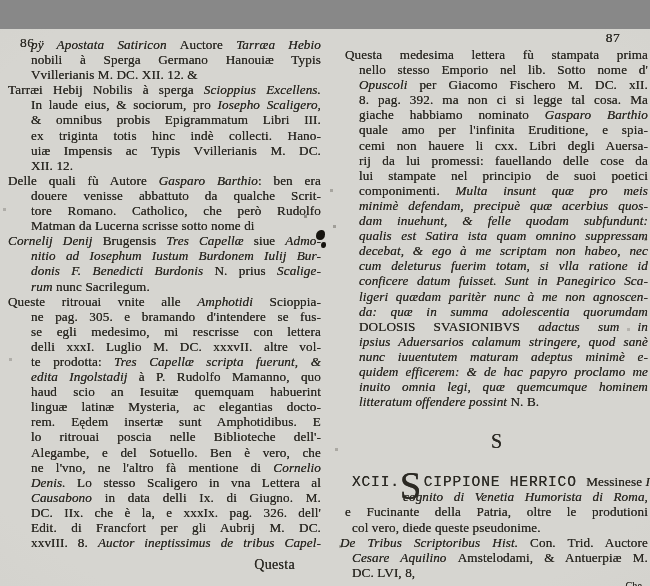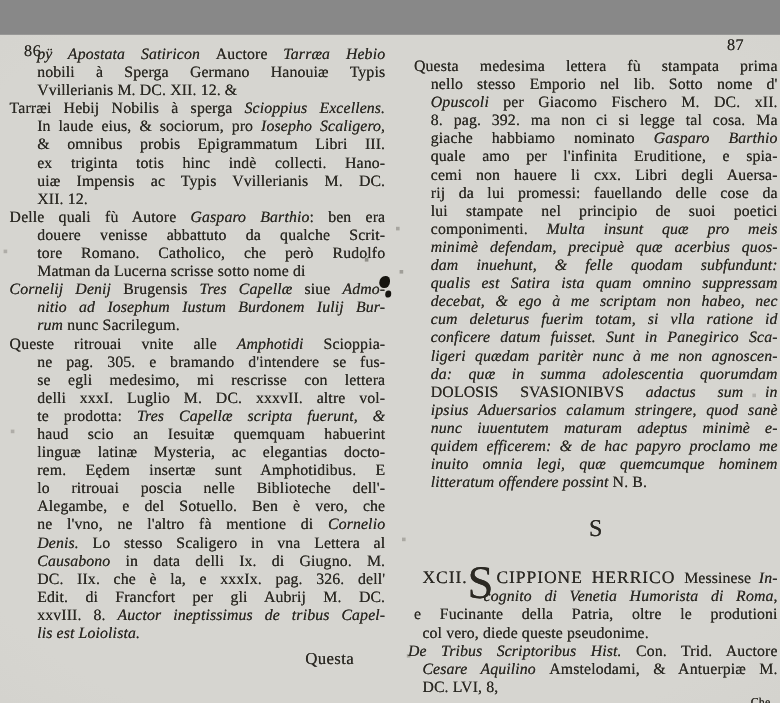--- a/index.html
+++ b/index.html
@@ -18,21 +18,21 @@
   .pl{left:8px;top:8px;width:313px;}
   .pr{left:345px;top:18px;width:303px;}
   .ln{height:15.1px;line-height:15.1px;text-align:justify;text-align-last:justify;white-space:nowrap;overflow:visible;}
   .ln.last{text-align-last:left;}
   .pl .ind{padding-left:23px;}
   .pr .ind{padding-left:14px;}
   .ind2{padding-left:58px;}
   .pl7{padding-left:7px;}
   .out{margin-left:-5px;}
   .it{font-style:italic;}
-  .caps{font-size:14.6px;letter-spacing:.8px;}
+  .caps{font-size:14.6px;letter-spacing:.8px;font-family:Liberation Mono, monospace;}
   .dc{display:inline-block;width:24px;height:12px;overflow:visible;font-size:39px;line-height:31px;vertical-align:top;position:relative;top:-4px;}
   .catch-l{text-align:right;padding-right:26px;margin-top:7px;font-size:14px;font-weight:normal;letter-spacing:.3px;}
   .catch-r{position:absolute;top:533px;right:6px;font-size:10px;}
   .sig{margin-top:25px;height:15px;line-height:15px;text-align:center;font-size:20px;}
   .section{margin-top:25px;}
   .blot{position:absolute;background:#16140f;border-radius:60% 40% 55% 45%;filter:blur(.4px);}
   #blot1{left:316px;top:201px;width:9px;height:10px;}
   #blot2{left:321px;top:213px;width:5px;height:6px;}
   .specks{position:absolute;left:0;top:0;width:1px;height:1px;background:transparent;
     box-shadow:
@@ -67,38 +67,39 @@
         <div class="ln ind"><span>&amp; omnibus probis Epigrammatum Libri III.</span></div>
         <div class="ln ind"><span>ex triginta totis hinc indè collecti. Hano-</span></div>
         <div class="ln ind"><span>uiæ Impensis ac Typis Vvillerianis M. DC.</span></div>
         <div class="ln ind last"><span>XII. 12.</span></div>
         <div class="ln"><span>Delle quali fù Autore </span><span class="it">Gasparo Barthio</span><span>: ben era</span></div>
         <div class="ln ind"><span>douere venisse abbattuto da qualche Scrit-</span></div>
         <div class="ln ind"><span>tore Romano. Catholico, che però Rudolfo</span></div>
         <div class="ln ind last"><span>Matman da Lucerna scrisse sotto nome di</span></div>
         <div class="ln"><span class="it">Cornelij Denij </span><span>Brugensis </span><span class="it">Tres Capellæ </span><span>siue </span><span class="it">Admo-</span></div>
         <div class="ln ind"><span class="it">nitio ad Iosephum Iustum Burdonem Iulij Bur-</span></div>
+        <div class="ln ind"><span class="it">donis F. Benedicti Burdonis </span><span>N. prius </span><span class="it">Scalige-</span></div>
         <div class="ln ind last"><span class="it">rum </span><span>nunc Sacrilegum.</span></div>
         <div class="ln"><span>Queste ritrouai vnite alle </span><span class="it">Amphotidi </span><span>Scioppia-</span></div>
         <div class="ln ind"><span>ne pag. 305. e bramando d'intendere se fus-</span></div>
         <div class="ln ind"><span>se egli medesimo, mi rescrisse con lettera</span></div>
         <div class="ln ind"><span>delli xxxI. Luglio M. DC. xxxvII. altre vol-</span></div>
         <div class="ln ind"><span>te prodotta: </span><span class="it">Tres Capellæ scripta fuerunt, &amp;</span></div>
+        <div class="ln ind"><span class="it">edita Ingolstadij </span><span>à P. Rudolfo Mamanno, quo</span></div>
         <div class="ln ind"><span>haud scio an Iesuitæ quemquam habuerint</span></div>
         <div class="ln ind"><span>linguæ latinæ Mysteria, ac elegantias docto-</span></div>
         <div class="ln ind"><span>rem. Eędem insertæ sunt Amphotidibus. E</span></div>
         <div class="ln ind"><span>lo ritrouai poscia nelle Biblioteche dell'-</span></div>
         <div class="ln ind"><span>Alegambe, e del Sotuello. Ben è vero, che</span></div>
         <div class="ln ind"><span>ne l'vno, ne l'altro fà mentione di </span><span class="it">Cornelio</span></div>
         <div class="ln ind"><span class="it">Denis. </span><span>Lo stesso Scaligero in vna Lettera al</span></div>
         <div class="ln ind"><span class="it">Causabono </span><span>in data delli Ix. di Giugno. M.</span></div>
         <div class="ln ind"><span>DC. IIx. che è la, e xxxIx. pag. 326. dell'</span></div>
         <div class="ln ind"><span>Edit. di Francfort per gli Aubrij M. DC.</span></div>
         <div class="ln ind"><span>xxvIII. 8. </span><span class="it">Auctor ineptissimus de tribus Capel-</span></div>
-        <div class="ln ind last"><span class="it">lis est Loiolista.</span></div>
       </div>
     <div class="catch-l">Questa</div>
   </div>
 
   <div class="col pr">
     <div>
         <div class="ln"><span>Questa medesima lettera fù stampata prima</span></div>
         <div class="ln ind"><span>nello stesso Emporio nel lib. Sotto nome d'</span></div>
         <div class="ln ind"><span class="it">Opuscoli </span><span>per Giacomo Fischero M. DC. xII.</span></div>
         <div class="ln ind"><span>8. pag. 392. ma non ci si legge tal cosa. Ma</span></div>

